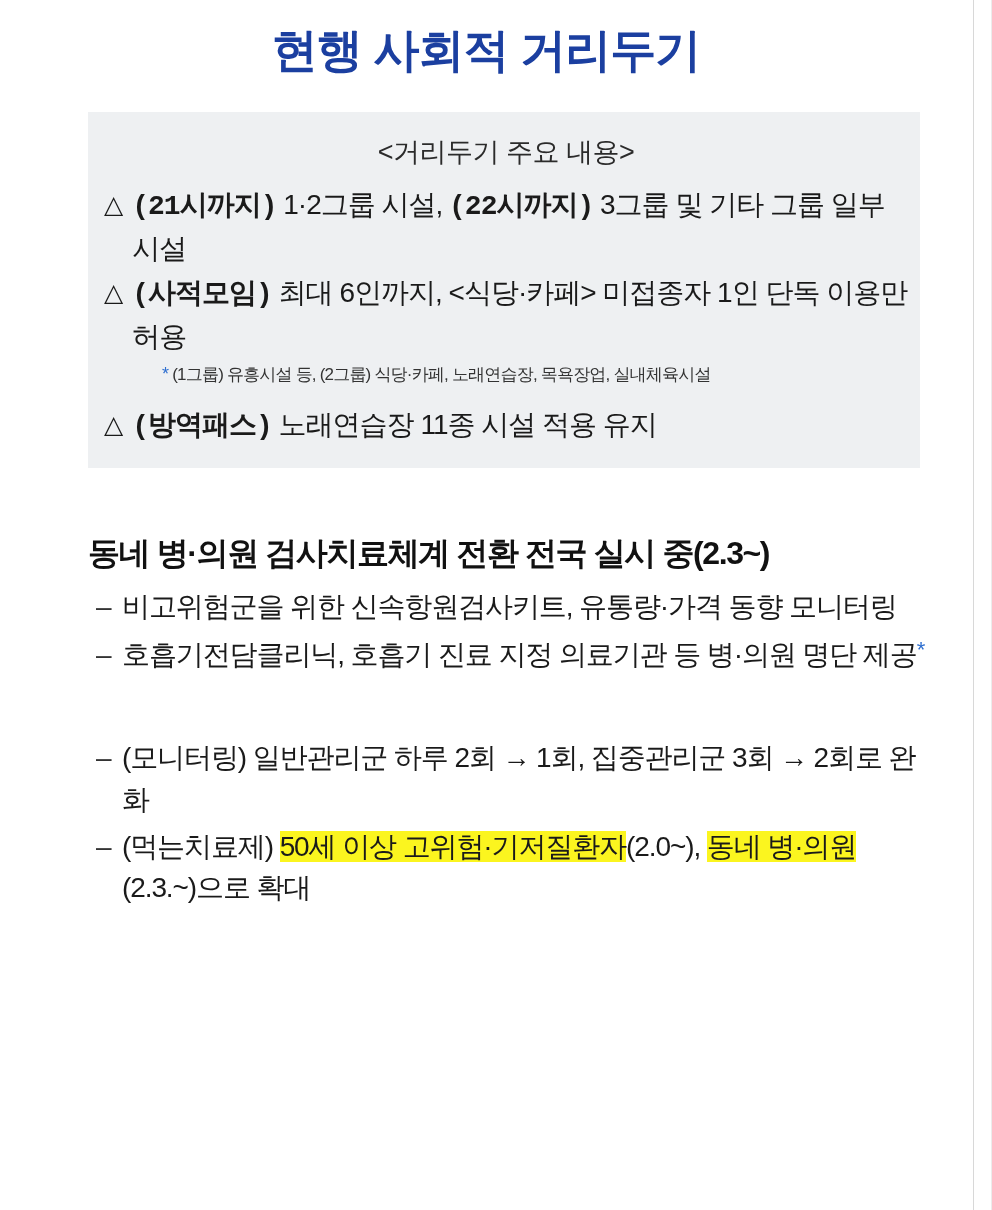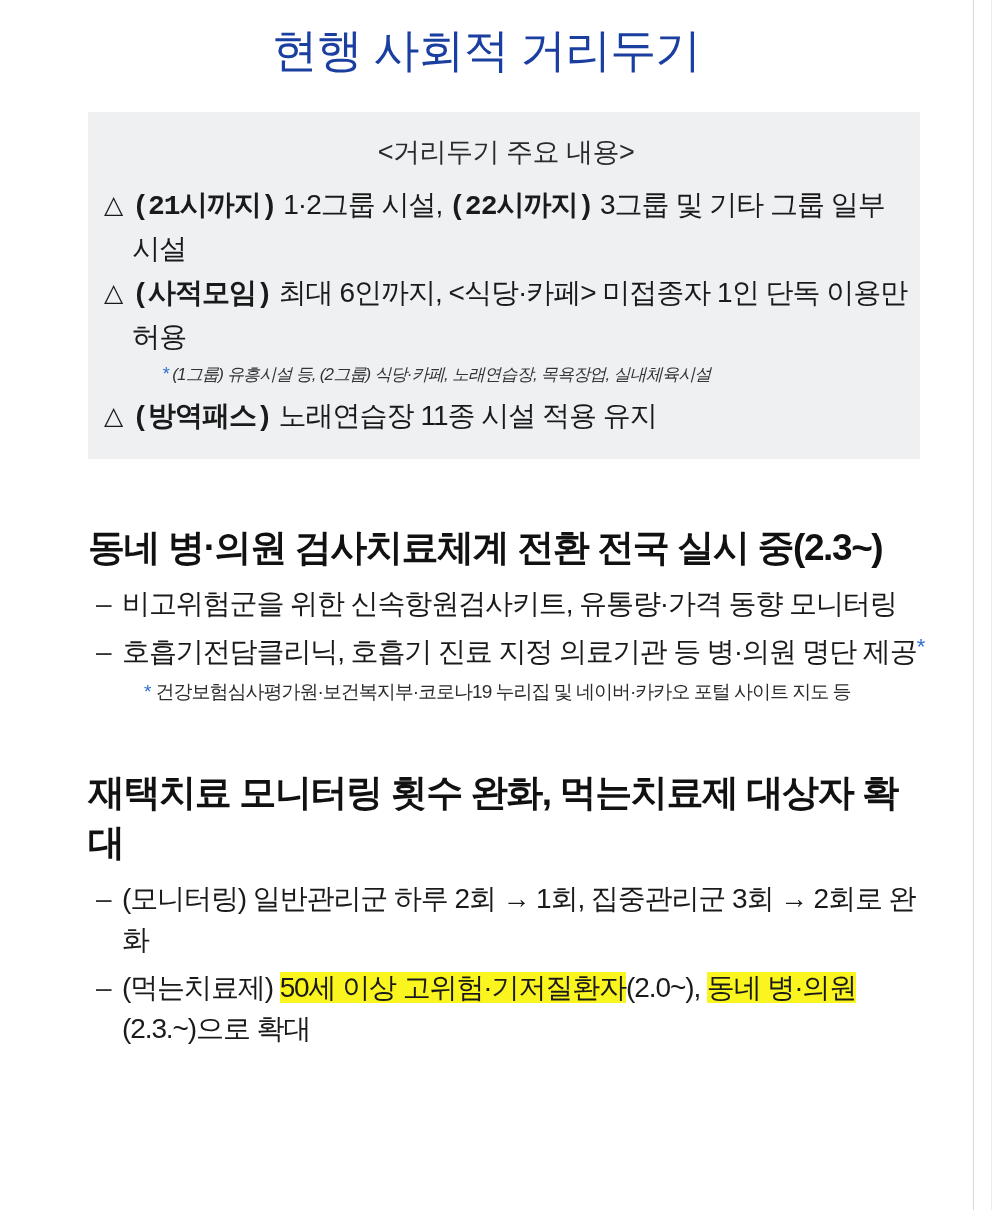--- a/index.html
+++ b/index.html
@@ -28,21 +28,21 @@
     width: 1px;
     height: 1210px;
     background: #d8d8d8;
   }
   .edge-rule.r1 { right: 18px; }
   .edge-rule.r2 { right: 0px; background: #ececec; }
 
   .title {
     text-align: center;
     color: #1b3fa0;
-    font-weight: normal;
+    font-weight: bold;
     font-size: 46px;
     line-height: 1.22;
     letter-spacing: -1px;
     padding: 22px 40px 0 20px;
     margin: 0;
   }
   .title .line2 { display: block; }
 
   .grey-box {
     margin: 34px 72px 0 88px;
@@ -71,33 +71,32 @@
     margin-right: 10px;
     font-size: 25px;
     line-height: 1.6;
   }
   .tri-item .txt { flex: 1 1 auto; }
   .tri-item b { font-weight: bold; font-family: Liberation Mono, monospace; }
   .note {
     font-size: 17px;
     color: #333;
     letter-spacing: -0.8px;
-    margin: 4px 0 8px 58px;
+    margin: 4px 0 17px 58px;
     line-height: 1.4;
-    font-style: italic;
   }
   .note .star { color: #2f6fd0; font-size: 18px; margin-right: 4px; }
 
   .section {
     margin: 0 64px 0 88px;
   }
   .section.s1 { margin-top: 64px; }
   .section.s2 { margin-top: 62px; }
   .sec-head {
-    font-size: 37px;
+    font-size: 32px;
     font-weight: bold;
     letter-spacing: -1.4px;
     color: #111;
     margin-bottom: 10px;
   }
   .dash-item {
     display: flex;
     align-items: flex-start;
     font-size: 28px;
     line-height: 1.48;
@@ -173,27 +172,23 @@
     <div class="dash-item">
       <span class="dash">–</span>
       <span class="txt">비고위험군을 위한 신속항원검사키트, 유통량·가격 동향 모니터링</span>
     </div>
 
     <div class="dash-item">
       <span class="dash">–</span>
       <span class="txt justify"><span>호흡기전담클리닉, 호흡기 진료 지정 의료기관 등 병·의원 명단 제공</span><span class="sup-star">*</span></span>
     </div>
 
-    <div class="sub-note">
-      <span class="star">*</span><span>건강보험심사평가원·보건복지부·코로나19 누리집 및 네이버·카카오 포털 사이트 지도 등</span>
-    </div>
   </div>
 
   <div class="section s2">
-    <div class="sec-head">재택치료 모니터링 횟수 완화, 먹는치료제 대상자 확대</div>
 
     <div class="dash-item">
       <span class="dash">–</span>
       <span class="txt"><span>(모니터링)</span><span> 일반관리군 하루 2회 → 1회, 집중관리군 3회 → 2회로 완화</span></span>
     </div>
 
     <div class="dash-item">
       <span class="dash">–</span>
       <span class="txt"><span>(먹는치료제)</span> <span class="hl">50세 이상 고위험·기저질환자</span><span>(2.0~), </span><span class="hl">동네 병·의원</span><span>(2.3.~)으로 확대</span></span>
     </div>

